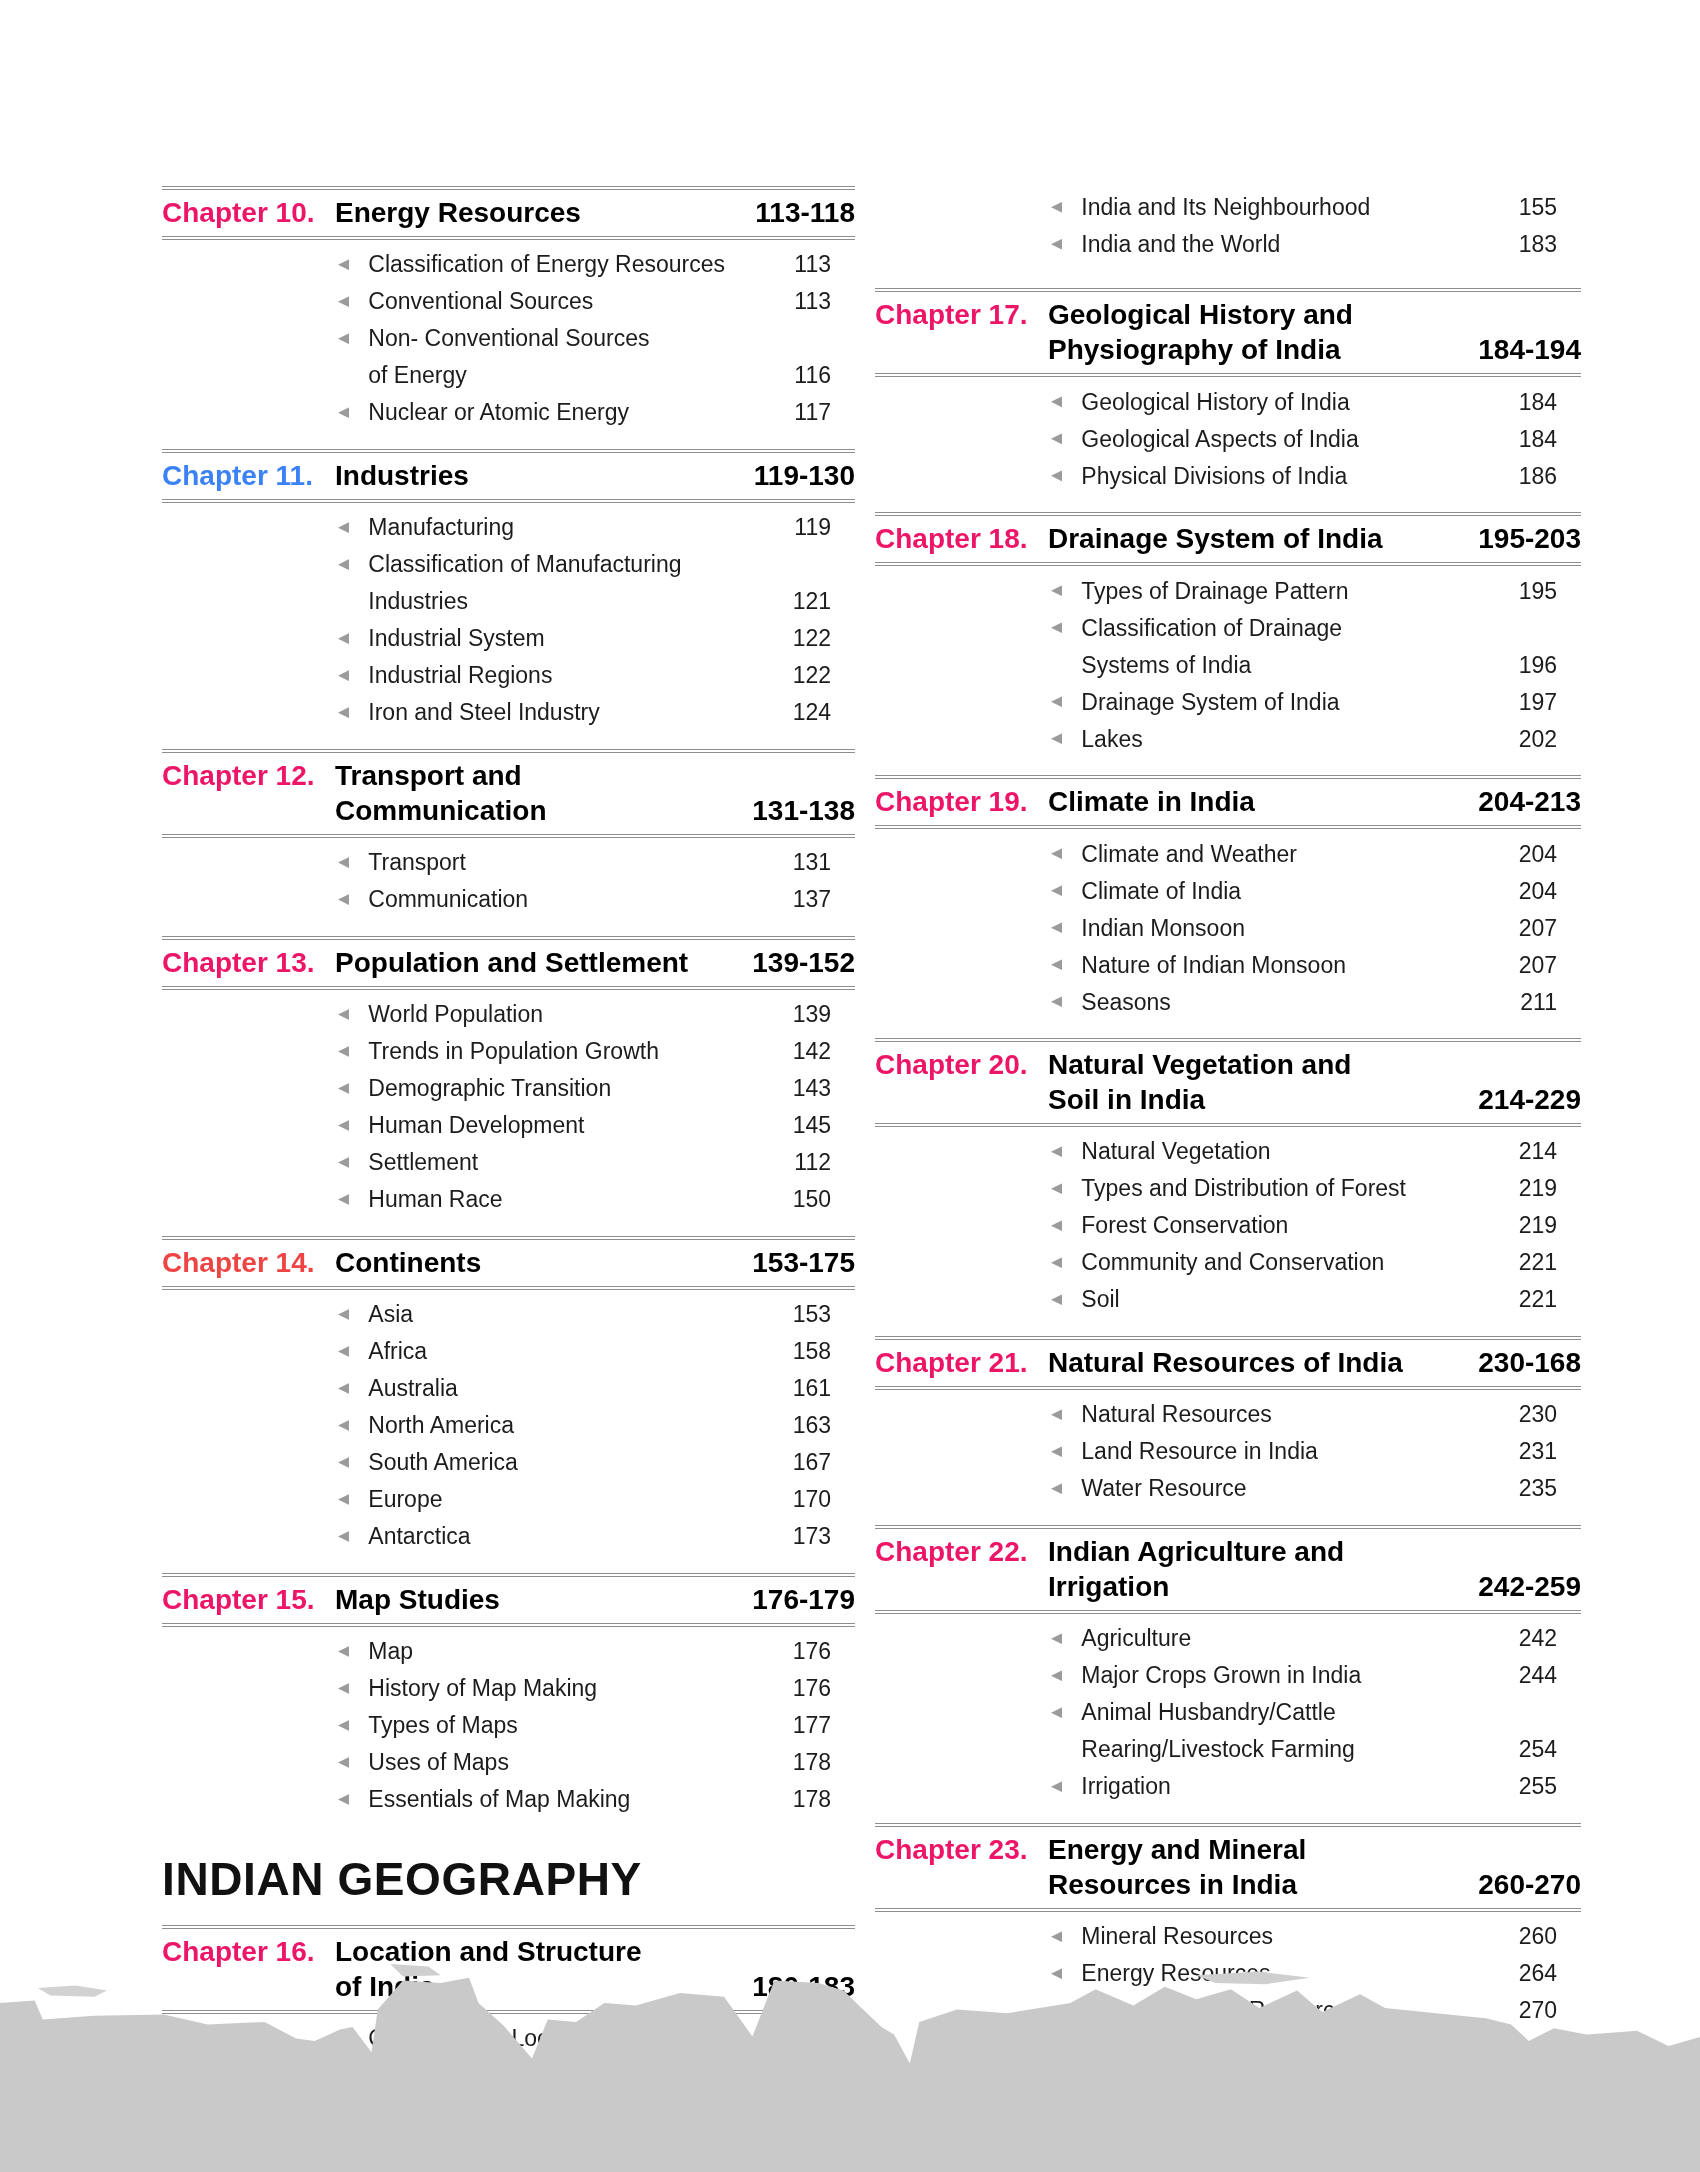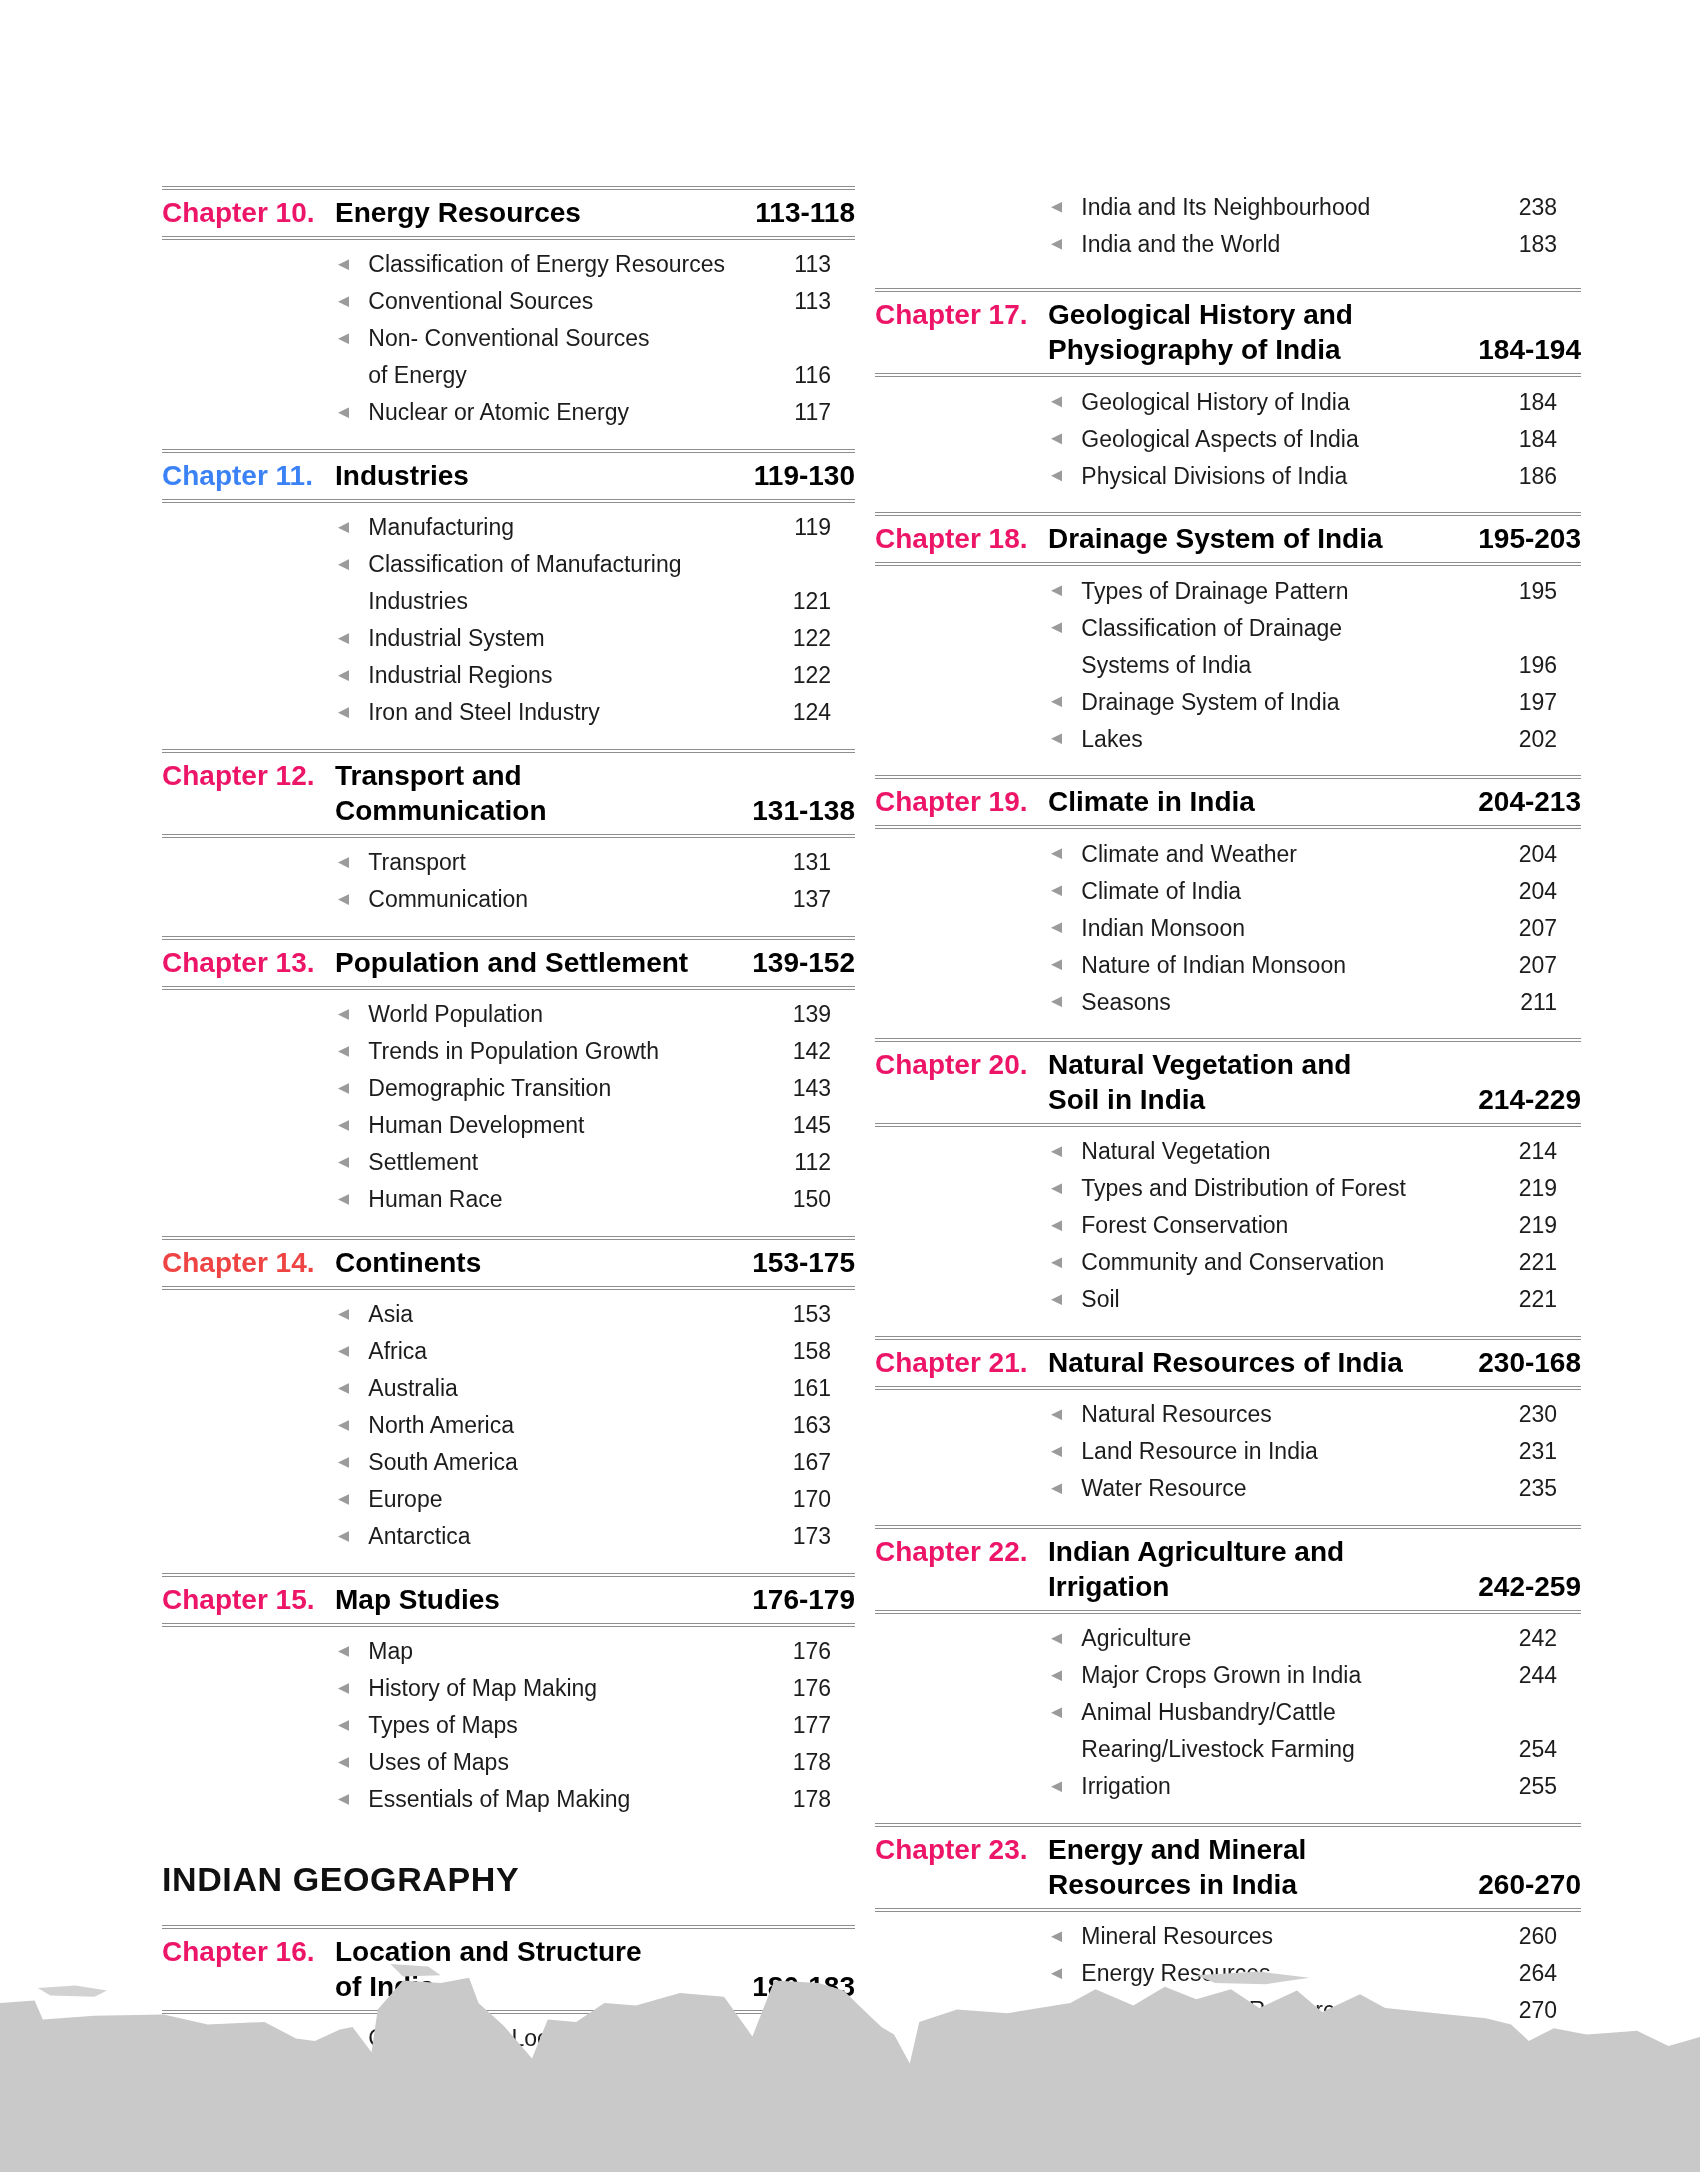--- a/index.html
+++ b/index.html
@@ -30,21 +30,21 @@
   .topics-only{padding-top:5px;margin-bottom:16.4px;}
   .topic{display:flex;}
   .bullet{
     flex:0 0 11.3px;width:11.3px;height:12.6px;margin-top:12px;margin-right:19px;
     clip-path:polygon(0 50%, 100% 6%, 100% 94%);
   }
   .t-lines{flex:1;font-size:23px;line-height:37px;font-weight:400;color:#1c1c1c;padding-right:15px;}
   .t-page{font-size:23px;line-height:37px;font-weight:400;color:#1c1c1c;align-self:flex-end;padding-right:24px;white-space:nowrap;}
 
   .section-heading{
-    font-size:34px;line-height:44px;font-weight:700;color:#111;
+    font-size:46px;line-height:44px;font-weight:700;color:#111;
     letter-spacing:0.6px;
     margin:30px 0 24px 0;
   }
   .torn-edge{position:absolute;left:0;bottom:0;width:1700px;height:208px;}
 </style>
 </head>
 <body>
 
 <div class="page">
   <div class="col col-left" id="col-left">
@@ -369,21 +369,21 @@
         </div>
       </div>
     </div>
   <div class="col col-right" id="col-right">
       <div class="topics topics-only">
         <div class="topic">
           <span class="bullet" style="background: rgb(155, 155, 155);"></span>
           <div class="t-lines">
             <div>India and Its Neighbourhood</div>
           </div>
-          <span class="t-page">238</span>
+          <span class="t-page">155</span>
         </div>
         <div class="topic">
           <span class="bullet" style="background: rgb(155, 155, 155);"></span>
           <div class="t-lines">
             <div>India and the World</div>
           </div>
           <span class="t-page">183</span>
         </div>
       </div>
       <div class="chapter-block">

